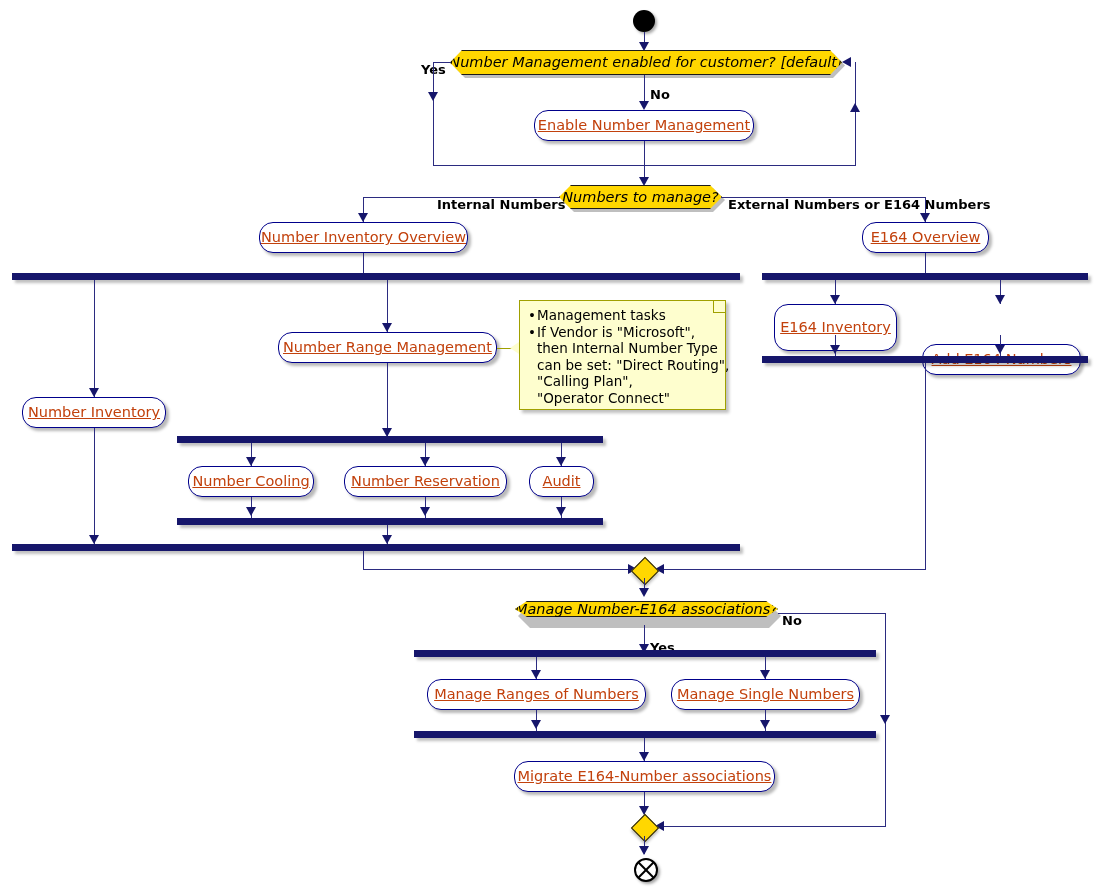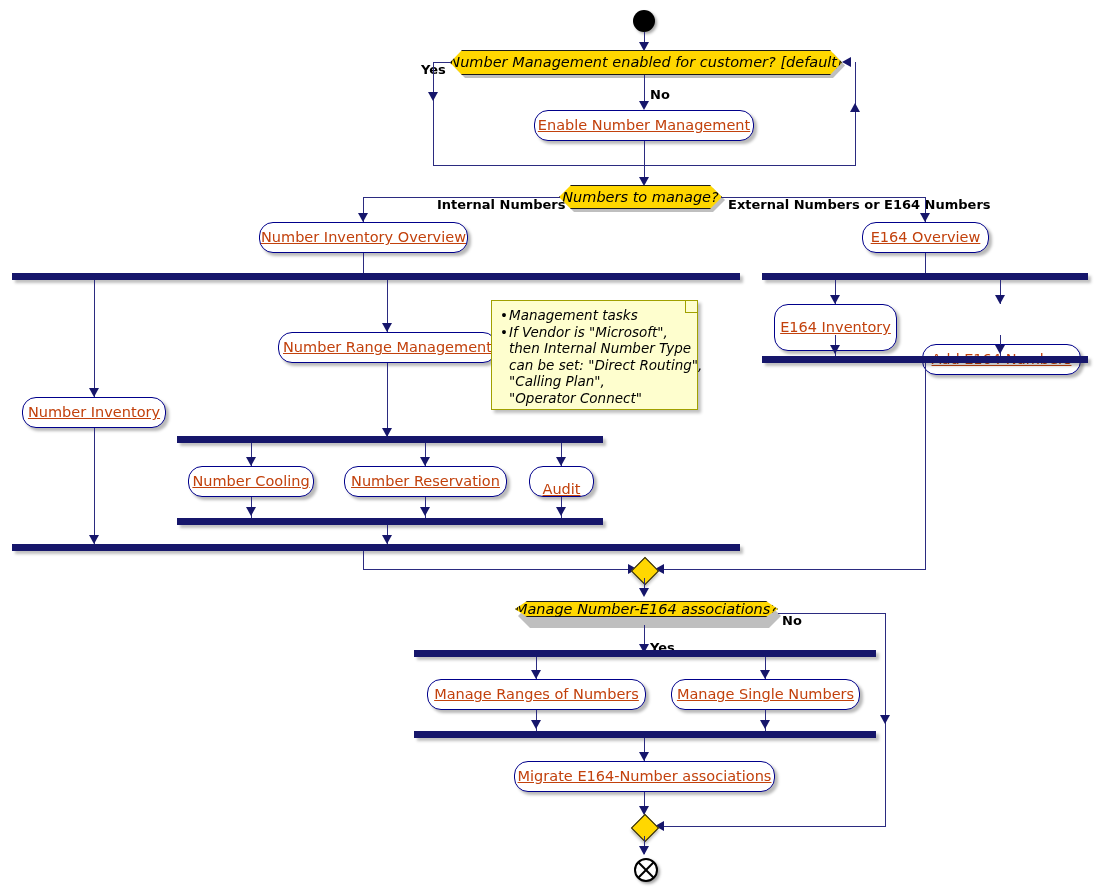--- a/index.html
+++ b/index.html
@@ -193,21 +193,21 @@
   <div class="ln lnh" style="left:658px;top:569px;width:268px;"></div>
   <div class="arr arr-l" style="left:655px;top:564px;"></div>
 
   <div class="act" style="left:278px;top:332px;width:219px;height:31px;">
     <span>Number Range Management</span>
   </div>
 
   <div class="note-conn" style="left:497px;top:348px;width:22px;"></div>
   <div class="note-tip" style="left:510px;top:342px;"></div>
 
-  <div class="note" style="left:491px;top:300px;width:207px;height:110px;font-style:italic;">
+  <div class="note" style="left:519px;top:300px;width:207px;height:110px;">
     <div class="fold"></div>
     <div class="nline"><span class="bul">•</span><span>Management tasks</span></div>
     <div class="nline"><span class="bul">•</span><span>If Vendor is "Microsoft",</span></div>
     <div class="nline"><span class="bul"></span><span>then Internal Number Type</span></div>
     <div class="nline"><span class="bul"></span><span>can be set: "Direct Routing",</span></div>
     <div class="nline"><span class="bul"></span><span>"Calling Plan",</span></div>
     <div class="nline"><span class="bul"></span><span>"Operator Connect"</span></div>
   </div>
 
   <div class="ln lnv" style="left:387px;top:363px;height:76px;"></div>
@@ -226,21 +226,21 @@
   <div class="arr arr-d" style="left:420px;top:457px;"></div>
   <div class="ln lnv" style="left:561px;top:443px;height:23px;"></div>
   <div class="arr arr-d" style="left:556px;top:457px;"></div>
 
   <div class="act" style="left:188px;top:466px;width:126px;height:31px;">
     <span>Number Cooling</span>
   </div>
   <div class="act" style="left:344px;top:466px;width:163px;height:31px;">
     <span>Number Reservation</span>
   </div>
-  <div class="act" style="left:529px;top:466px;width:65px;height:31px;align-items:flex-end;">
+  <div class="act" style="left:529px;top:466px;width:65px;height:31px;">
     <span>Audit</span>
   </div>
 
   <div class="ln lnv" style="left:251px;top:497px;height:21px;"></div>
   <div class="arr arr-d" style="left:246px;top:507px;"></div>
   <div class="ln lnv" style="left:425px;top:497px;height:21px;"></div>
   <div class="arr arr-d" style="left:420px;top:507px;"></div>
   <div class="ln lnv" style="left:561px;top:497px;height:21px;"></div>
   <div class="arr arr-d" style="left:556px;top:507px;"></div>
 

